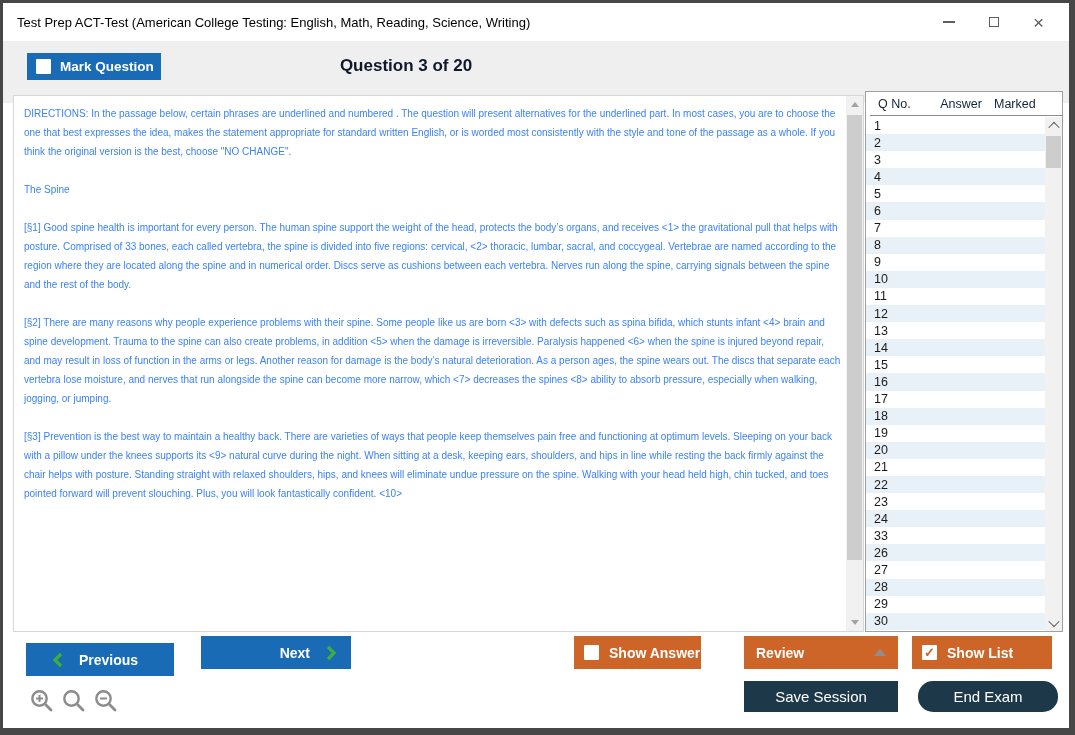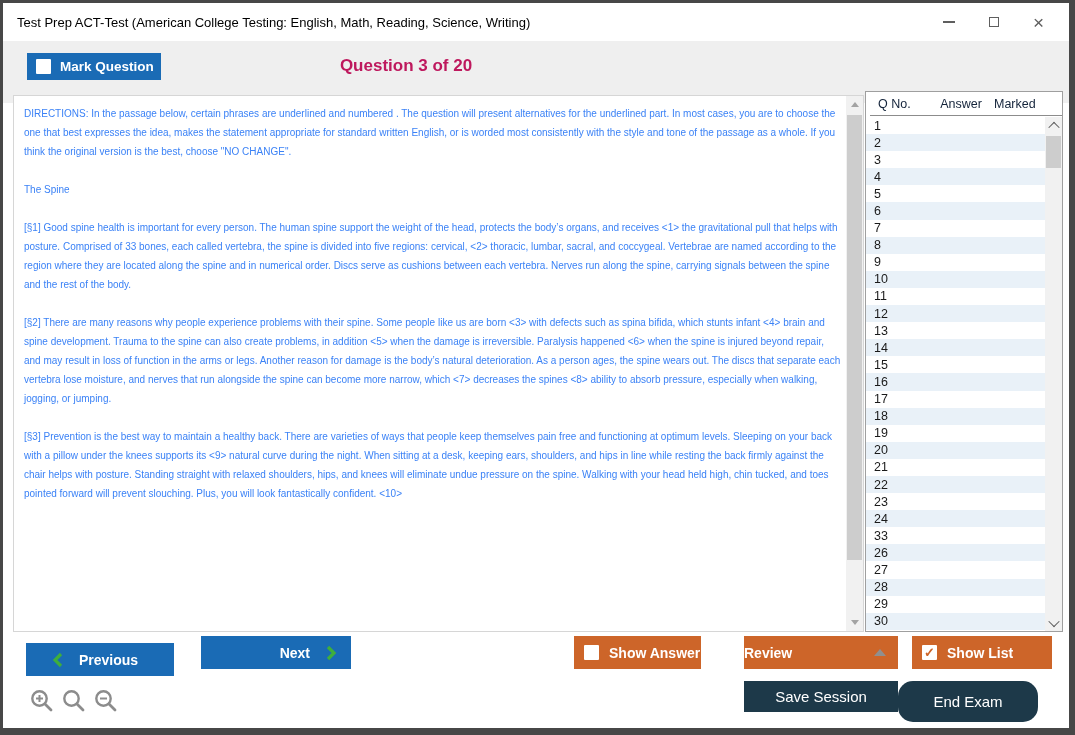--- a/index.html
+++ b/index.html
@@ -25,21 +25,21 @@
   .glyph-close { font-size: 19px; color: #5f5f5f; line-height: 1; font-weight: 400; }
 
   
   .toolbar {
     position: absolute; left: 0; top: 38px; right: 0; height: 62px;
     background: #efefef;
   }
   .q-counter {
     position: absolute; left: 0; right: 260px; top: 0; height: 50px;
     display: flex; align-items: center; justify-content: center;
-    font-size: 17px; font-weight: 700; color: #be185d;
+    font-size: 17px; font-weight: 700; color: #0f172a;
   }
 
   
   .btn { border: none; cursor: pointer; display: flex; align-items: center; color: #fff; font-family: "Liberation Sans", sans-serif; }
   .btn.blue   { background: var(--blue, #1a6bb5); }
   .btn.orange { background: var(--orange, #cd6529); }
   .btn.navy   { background: var(--navy, #1d3949); }
   .btn-label { font-size: 14px; font-weight: 700; color: #fff; }
   .checkbox {
     width: 15px; height: 15px; background: #fff; border-radius: 1px;
@@ -103,25 +103,25 @@
   }
   .qrow.alt { background: var(--row_alt, #e9f1f8); }
   .qr-qno    { width: 58px; padding-left: 8px; }
   .qr-answer { width: 66px; }
   .qr-marked { width: 60px; }
 
   
   .btn-prev  { position: absolute; left: 23px;  top: 633px; width: 148px; height: 33px; padding-left: 26px; gap: 16px; margin-top: 7px; }
   .btn-next  { position: absolute; left: 198px; top: 633px; width: 150px; height: 33px; justify-content: flex-end; padding-right: 14px; gap: 16px; }
   .btn-showans  { position: absolute; left: 571px; top: 633px; width: 127px; height: 33px; padding-left: 10px; gap: 10px; }
-  .btn-review   { position: absolute; left: 741px; top: 633px; width: 154px; height: 33px; }
+  .btn-review   { position: absolute; left: 741px; top: 633px; width: 154px; height: 33px; padding-left: 12px; }
   .btn-showlist { position: absolute; left: 909px; top: 633px; width: 140px; height: 33px; padding-left: 10px; gap: 10px; }
   .btn-save  { position: absolute; left: 741px; top: 678px; width: 154px; height: 31px; justify-content: center; }
   .btn-save .btn-label, .btn-end .btn-label { font-weight: 400; font-size: 15px; }
-  .btn-end   { position: absolute; left: 895px; top: 678px; width: 140px; height: 41px; justify-content: center; border-radius: 15px; }
+  .btn-end   { position: absolute; left: 915px; top: 678px; width: 140px; height: 31px; justify-content: center; border-radius: 15px; }
   .review-arrow {
     margin-left: auto; margin-right: 12px;
     width: 0; height: 0; border-left: 6px solid transparent; border-right: 6px solid transparent;
     border-bottom: 7px solid #8f8f8f;
   }
   .chevron-svg { display: block; }
 
   
   .zoom-tools { position: absolute; left: 26px; top: 685px; display: flex; gap: 7px; }
   .zoom-tools svg { cursor: pointer; }

